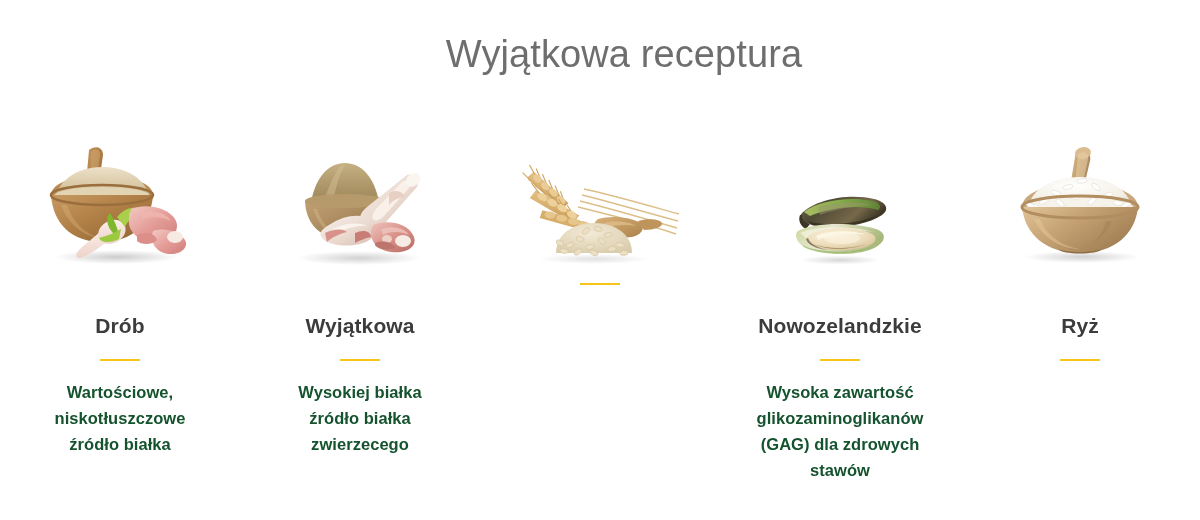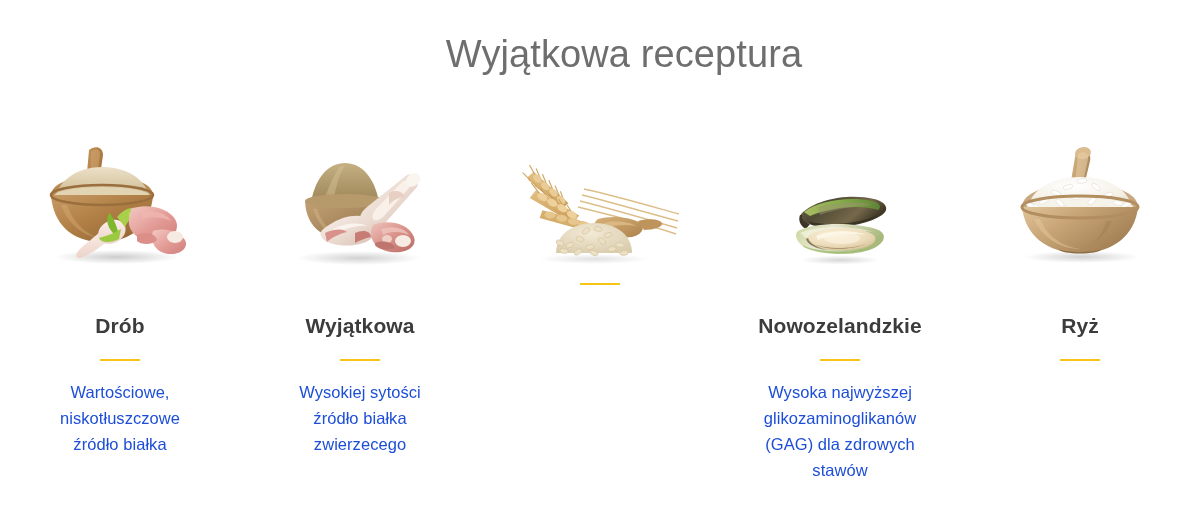--- a/index.html
+++ b/index.html
@@ -99,22 +99,22 @@
   }
   .rule {
     width: 40px;
     height: 2px;
     background: #f6c516;
   }
 
   .desc {
     width: 210px;
     text-align: center;
-    color: #1d4ed8;
-    font-weight: 400;
+    color: #14532d;
+    font-weight: 700;
     font-size: 16.5px;
     line-height: 26px;
     letter-spacing: 0.05px;
   }
 
   
   .art svg { display: block; }
 </style>
 </head>
 <body>
@@ -255,21 +255,21 @@
           </svg>
         </div>
       </div>
       <div class="name-zone">
         <div class="name">Wyjątkowa</div>
       </div>
       <div class="rule-zone">
         <div class="rule"></div>
       </div>
       <div class="desc">
-        <div>Wysokiej sytości</div>
+        <div>Wysokiej białka</div>
         <div>źródło białka</div>
         <div>zwierzecego</div>
       </div>
     </div>
 
     <div class="col">
       <div class="art-zone">
         <div class="art">
           <svg width="160" height="100" viewBox="0 0 160 100">
             <defs>
@@ -433,21 +433,21 @@
       </div>
       <div class="name-zone">
         <div class="name">
           <div>Nowozelandzkie</div>
         </div>
       </div>
       <div class="rule-zone">
         <div class="rule"></div>
       </div>
       <div class="desc">
-        <div>Wysoka najwyższej</div>
+        <div>Wysoka zawartość</div>
         <div>glikozaminoglikanów</div>
         <div>(GAG) dla zdrowych</div>
         <div>stawów</div>
       </div>
     </div>
 
     <div class="col">
       <div class="art-zone">
         <div class="art">
           <svg width="140" height="120" viewBox="0 0 140 120">

